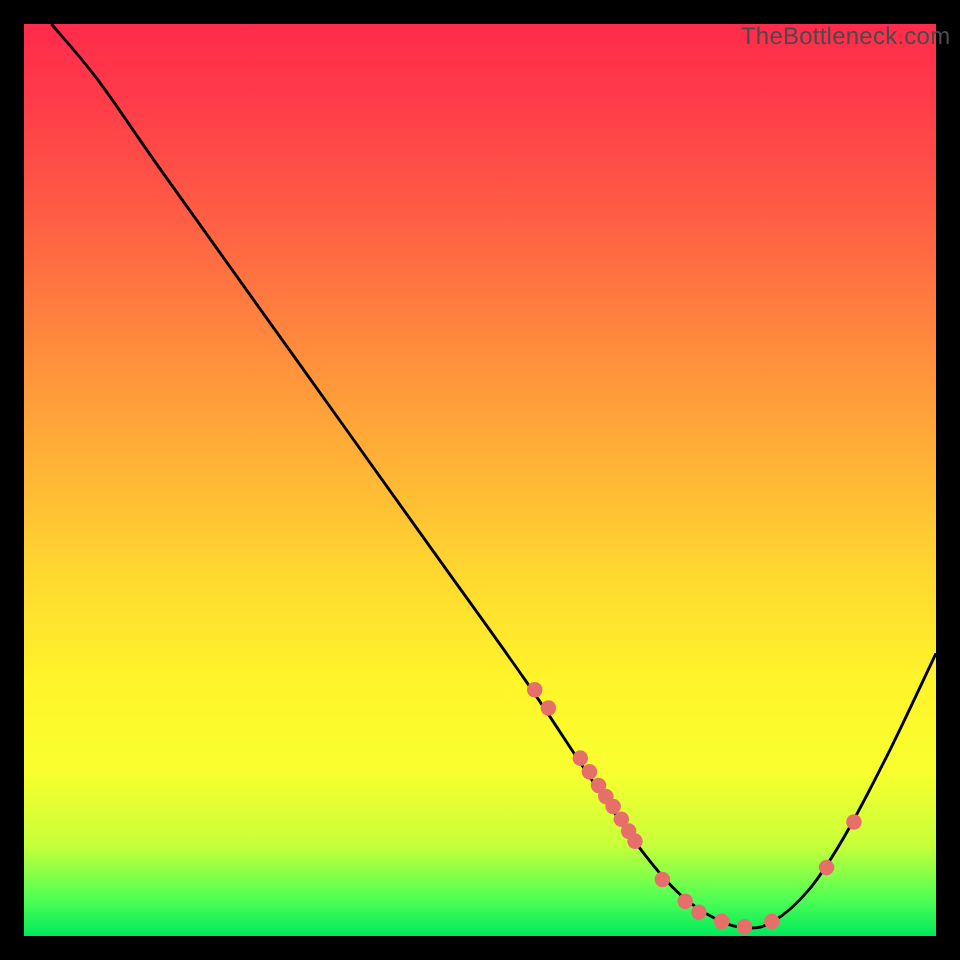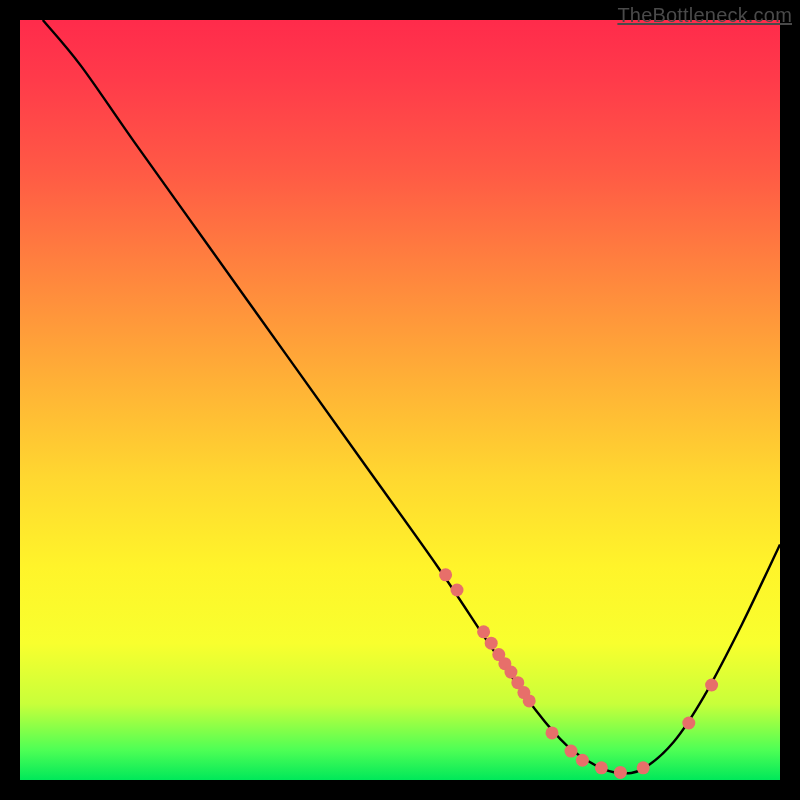--- a/index.html
+++ b/index.html
@@ -26,27 +26,26 @@
       #ffb236 48%,
       #ffd730 60%,
       #fff42a 72%,
       #f8ff2e 82%,
       #c8ff3a 90%,
       #4fff55 96%,
       #00e85a 100%);
   }
   .watermark {
     position: absolute;
-    top: 4px;
+    top: 20px;
     right: 8px;
     color: #4a4a4a;
     font-size: 20px;
     font-weight: 500;
     letter-spacing: 0.2px;
-    text-decoration: underline;
   }
   svg.curve {
     position: absolute;
     left: 20px;
     top: 20px;
     width: 760px;
     height: 760px;
     overflow: visible;
   }
   .curve-path {

